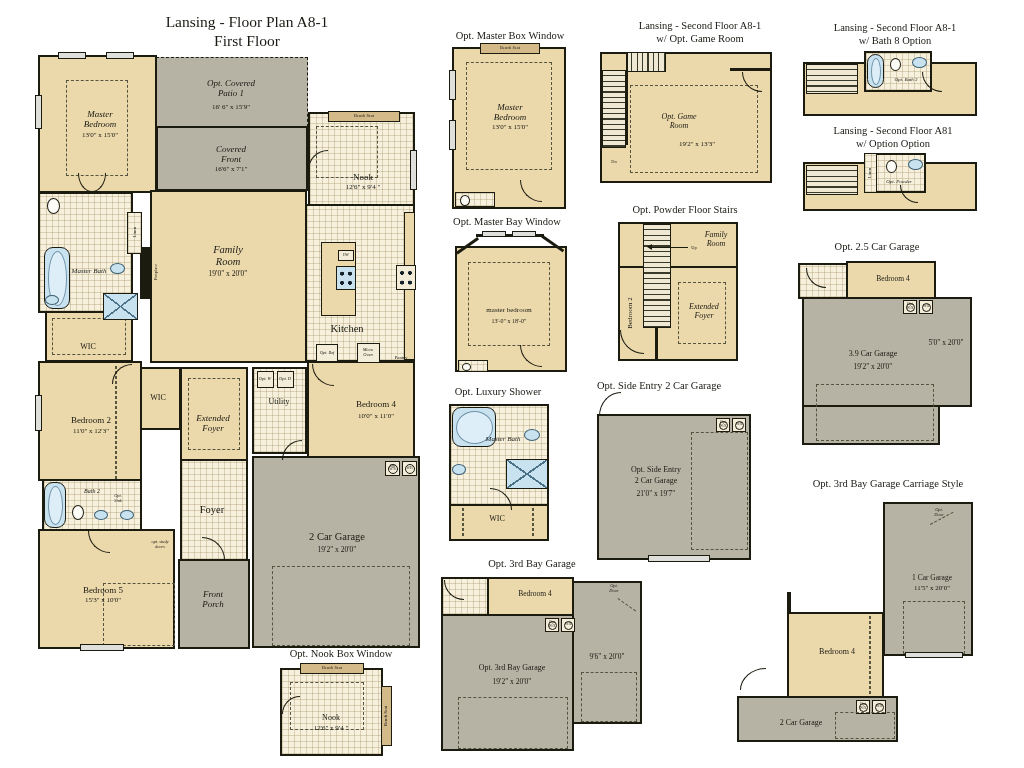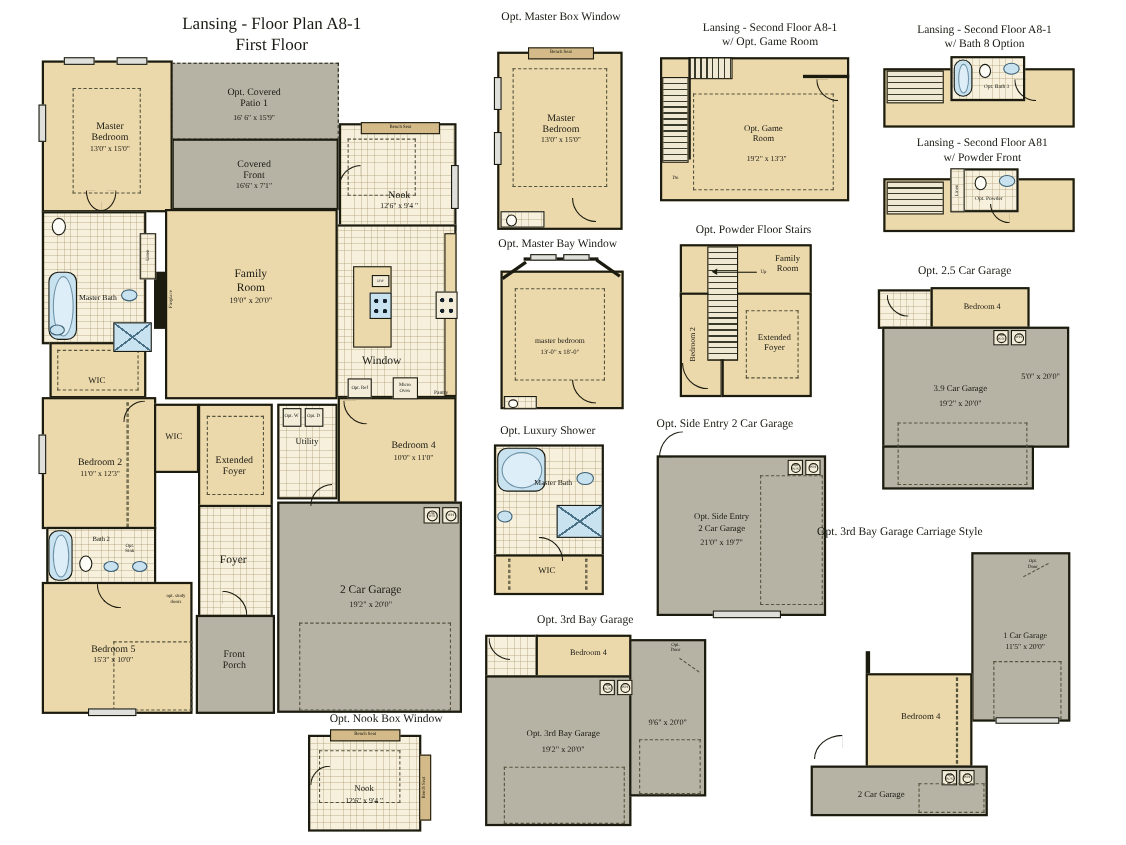--- a/index.html
+++ b/index.html
@@ -9,21 +9,21 @@
   .g{position:absolute;left:0;top:0;width:0;height:0;}
   .rm{position:absolute;box-sizing:border-box;border:2.6px solid var(--wall);}
   .thin{border-width:1.4px;}
   .cream{background:var(--cream);}
   .gray{background:var(--gray);}
   .tile{background-color:#f6f0dd;
         background-image:repeating-linear-gradient(0deg,rgba(146,124,74,.28) 0 .8px,transparent .8px 6px),
                          repeating-linear-gradient(90deg,rgba(146,124,74,.28) 0 .8px,transparent .8px 6px);}
   .dsh{position:absolute;box-sizing:border-box;border:1px dashed #55543f;}
   .lbl{position:absolute;transform:translate(-50%,-50%);text-align:center;line-height:1.12;white-space:nowrap;}
-  .wrap{white-space:normal;}
+  .wrap{white-space:normal;font-style:italic;}
   .v{writing-mode:vertical-rl;transform:translate(-50%,-50%) rotate(180deg);}
   .f15{font-size:15.5px;}.f10{font-size:10.5px;}.f9{font-size:9px;}.f8{font-size:8px;}
   .f75{font-size:7.5px;}.f7{font-size:7px;}.f6{font-size:6px;}.f5{font-size:5px;}.f4{font-size:4.4px;}.f36{font-size:3.6px;}
   .bench{position:absolute;box-sizing:border-box;background:#d3ba88;border:1.6px solid var(--wall);}
   .tub{position:absolute;box-sizing:border-box;background:#c9e2f0;border:1.6px solid var(--wall);border-radius:9px;}
   .tub .in{position:absolute;inset:2.5px;border:1px solid #6f93a8;border-radius:50%;background:#ddeef8;}
   .ell{position:absolute;box-sizing:border-box;background:#fdfcf7;border:1.2px solid var(--wall);border-radius:50%;}
   .bell{background:#c9e2f0;border-color:#3c6074;}
   .xbox{position:absolute;box-sizing:border-box;border:1.6px solid var(--wall);background-color:#c9e2f0;
         background-image:linear-gradient(to top right,transparent 48%,#4c7287 48% 52%,transparent 52%),
@@ -152,21 +152,21 @@
     <div class="lbl f9 wrap" style="left:100px;top:119px;width:58px">Master Bedroom</div>
     <div class="lbl f7" style="left:100px;top:136px">13'0" x 15'0"</div>
     <div class="lbl f9 wrap" style="left:231px;top:88px;width:58px">Opt. Covered Patio 1</div>
     <div class="lbl f7" style="left:231px;top:108px">16' 6" x 15'9"</div>
     <div class="lbl f9 wrap" style="left:231px;top:154px;width:52px">Covered Front</div>
     <div class="lbl f7" style="left:231px;top:170px">16'6" x 7'1"</div>
     <div class="lbl f9" style="left:363px;top:177px">Nook</div>
     <div class="lbl f7" style="left:363px;top:188px">12'6" x 9'4 "</div>
     <div class="lbl f10 wrap" style="left:228px;top:256px;width:48px">Family Room</div>
     <div class="lbl f75" style="left:228px;top:274px">19'0" x 20'0"</div>
-    <div class="lbl f10" style="left:347px;top:329px">Window</div>
+    <div class="lbl f10" style="left:347px;top:329px">Kitchen</div>
     <div class="lbl f7 wrap" style="left:89px;top:272px;width:36px">Master Bath</div>
     <div class="lbl f8" style="left:88px;top:347px">WIC</div>
     <div class="lbl f8" style="left:158px;top:398px">WIC</div>
     <div class="lbl f9" style="left:91px;top:420px">Bedroom 2</div>
     <div class="lbl f7" style="left:91px;top:432px">11'0" x 12'3"</div>
     <div class="lbl f6 wrap" style="left:92px;top:491px;width:22px">Bath 2</div>
     <div class="lbl f4 wrap" style="left:118px;top:499px;width:16px">Opt. Sink</div>
     <div class="lbl f9 wrap" style="left:213px;top:423px;width:52px">Extended Foyer</div>
     <div class="lbl f8" style="left:279px;top:402px">Utility</div>
     <div class="lbl f9" style="left:376px;top:404px">Bedroom 4</div>
@@ -174,21 +174,21 @@
     <div class="lbl f10" style="left:212px;top:510px">Foyer</div>
     <div class="lbl f4 wrap" style="left:160px;top:545px;width:24px">opt. study doors</div>
     <div class="lbl f9" style="left:103px;top:590px">Bedroom 5</div>
     <div class="lbl f7" style="left:103px;top:601px">15'3" x 10'0"</div>
     <div class="lbl f9 wrap" style="left:213px;top:599px;width:40px">Front Porch</div>
     <div class="lbl f10" style="left:337px;top:537px">2 Car Garage</div>
     <div class="lbl f75" style="left:337px;top:550px">19'2" x 20'0"</div>
   </div>
 
   <div class="g">
-    <div class="lbl f10" style="left:510px;top:16px">Opt. Master Box Window</div>
+    <div class="lbl f10" style="left:510px;top:36px">Opt. Master Box Window</div>
     <div class="rm cream" style="left:452px;top:47px;width:114px;height:162px"></div>
     <div class="bench" style="left:480px;top:43px;width:60px;height:11px"></div>
     <div class="lbl f4" style="left:510px;top:48px">Bench Seat</div>
     <div class="dsh" style="left:466px;top:62px;width:86px;height:108px"></div>
     <div class="win" style="left:449px;top:70px;width:7px;height:30px"></div>
     <div class="win" style="left:449px;top:120px;width:7px;height:30px"></div>
     <div class="lbl f9 wrap" style="left:510px;top:112px;width:54px">Master Bedroom</div>
     <div class="lbl f7" style="left:510px;top:128px">13'0" x 15'0"</div>
     <div class="arc" style="left:520px;top:180px;width:22px;height:22px"></div>
     <div class="rm tile thin" style="left:455px;top:192px;width:40px;height:15px"></div>
@@ -199,42 +199,42 @@
     <div class="lbl f10" style="left:700px;top:26px">Lansing - Second Floor A8-1</div>
     <div class="lbl f10" style="left:700px;top:39px">w/ Opt. Game Room</div>
     <div class="rm cream" style="left:600px;top:52px;width:172px;height:131px"></div>
     <div class="sth" style="left:602px;top:70px;width:24px;height:78px"></div>
     <div class="stv" style="left:626px;top:52px;width:40px;height:20px"></div>
     <div class="wl" style="left:626px;top:52px;width:2px;height:93px"></div>
     <div class="lbl f4" style="left:614px;top:162px">Dn</div>
     <div class="dsh" style="left:630px;top:85px;width:128px;height:88px"></div>
     <div class="wl" style="left:730px;top:68px;width:42px;height:3px"></div>
     <div class="arc" style="left:742px;top:72px;width:20px;height:20px"></div>
-    <div class="lbl f8 wrap" style="left:694px;top:122px;width:40px">Opt. Game Room</div>
+    <div class="lbl f8 wrap" style="left:679px;top:122px;width:40px">Opt. Game Room</div>
     <div class="lbl f7" style="left:697px;top:145px">19'2" x 13'3"</div>
   </div>
 
   <div class="g">
     <div class="lbl f10" style="left:895px;top:28px">Lansing - Second Floor A8-1</div>
     <div class="lbl f10" style="left:895px;top:41px">w/ Bath 8 Option</div>
     <div class="rm cream" style="left:803px;top:62px;width:174px;height:54px"></div>
     <div class="sth" style="left:806px;top:64px;width:52px;height:30px"></div>
     <div class="rm tile" style="left:864px;top:51px;width:68px;height:41px"></div>
     <div class="tub" style="left:867px;top:54px;width:17px;height:34px">
         <div class="in"></div>
       </div>
     <div class="ell" style="left:890px;top:58px;width:11px;height:13px"></div>
     <div class="ell bell" style="left:912px;top:57px;width:15px;height:11px"></div>
     <div class="lbl f5 wrap" style="left:906px;top:80px;width:26px">Opt. Bath 3</div>
     <div class="arc" style="left:922px;top:72px;width:20px;height:20px"></div>
   </div>
 
   <div class="g">
     <div class="lbl f10" style="left:893px;top:131px">Lansing - Second Floor A81</div>
-    <div class="lbl f10" style="left:893px;top:144px">w/ Powder Front</div>
+    <div class="lbl f10" style="left:893px;top:144px">w/ Option Option</div>
     <div class="rm cream" style="left:803px;top:162px;width:174px;height:49px"></div>
     <div class="sth" style="left:806px;top:165px;width:52px;height:30px"></div>
     <div class="rm tile" style="left:864px;top:153px;width:62px;height:40px"></div>
     <div class="rm tile thin" style="left:864px;top:153px;width:13px;height:40px"></div>
     <div class="lbl f4 v" style="left:870px;top:173px">Linen</div>
     <div class="ell" style="left:886px;top:160px;width:11px;height:13px"></div>
     <div class="ell bell" style="left:908px;top:159px;width:15px;height:11px"></div>
     <div class="lbl f5 wrap" style="left:899px;top:182px;width:30px">Opt. Powder</div>
     <div class="arc" style="left:900px;top:185px;width:18px;height:18px"></div>
   </div>
@@ -348,21 +348,21 @@
     <div class="lbl f75" style="left:512px;top:682px">19'2" x 20'0"</div>
     <div class="lbl f75" style="left:607px;top:657px">9'6" x 20'0"</div>
     <div class="dsh" style="left:458px;top:697px;width:110px;height:52px"></div>
     <div class="dsh" style="left:581px;top:672px;width:56px;height:50px"></div>
     <div class="lbl f4 wrap" style="left:614px;top:589px;width:16px">Opt. Door</div>
     <div class="dl" style="left:618px;top:598px;width:22px;transform:rotate(35deg)"></div>
     <div class="arc" style="left:444px;top:580px;width:20px;height:20px"></div>
   </div>
 
   <div class="g">
-    <div class="lbl f10" style="left:818px;top:484px">Opt. 3rd Bay Garage Carriage Style</div>
+    <div class="lbl f10" style="left:888px;top:484px">Opt. 3rd Bay Garage Carriage Style</div>
     <div class="rm gray" style="left:883px;top:502px;width:90px;height:154px"></div>
     <div class="lbl f4 wrap" style="left:939px;top:513px;width:16px">Opt. Door</div>
     <div class="dl" style="left:930px;top:524px;width:26px;transform:rotate(-28deg)"></div>
     <div class="lbl f75" style="left:932px;top:578px">1 Car Garage</div>
     <div class="lbl f7" style="left:932px;top:589px">11'5" x 20'0"</div>
     <div class="dsh" style="left:903px;top:601px;width:62px;height:53px"></div>
     <div class="win" style="left:905px;top:652px;width:58px;height:6px"></div>
     <div class="rm cream" style="left:787px;top:612px;width:97px;height:86px"></div>
     <div class="lbl f8" style="left:837px;top:652px">Bedroom 4</div>
     <div class="dsh" style="left:869px;top:616px;width:1px;height:78px"></div>
@@ -375,21 +375,21 @@
         <div class="t">Opt W/S</div>
       </div>
     <div class="ico" style="left:872px;top:700px;width:14px;height:14px">
         <div class="c"></div>
         <div class="t">WH</div>
       </div>
     <div class="dsh" style="left:835px;top:712px;width:60px;height:27px"></div>
   </div>
 
   <div class="g">
-    <div class="lbl f10" style="left:351px;top:654px">Opt. Nook Box Window</div>
+    <div class="lbl f10" style="left:341px;top:654px">Opt. Nook Box Window</div>
     <div class="rm tile" style="left:280px;top:668px;width:103px;height:88px"></div>
     <div class="bench" style="left:300px;top:663px;width:64px;height:11px"></div>
     <div class="lbl f4" style="left:332px;top:668px">Bench Seat</div>
     <div class="bench" style="left:381px;top:686px;width:11px;height:60px"></div>
     <div class="lbl f4 v" style="left:386px;top:716px">Bench Seat</div>
     <div class="dsh" style="left:290px;top:682px;width:74px;height:48px"></div>
     <div class="lbl f8" style="left:331px;top:718px">Nook</div>
     <div class="lbl f7" style="left:331px;top:729px">12'6" x 9'4 "</div>
     <div class="arc" style="left:282px;top:696px;width:18px;height:18px;transform:rotate(90deg)"></div>
   </div>

